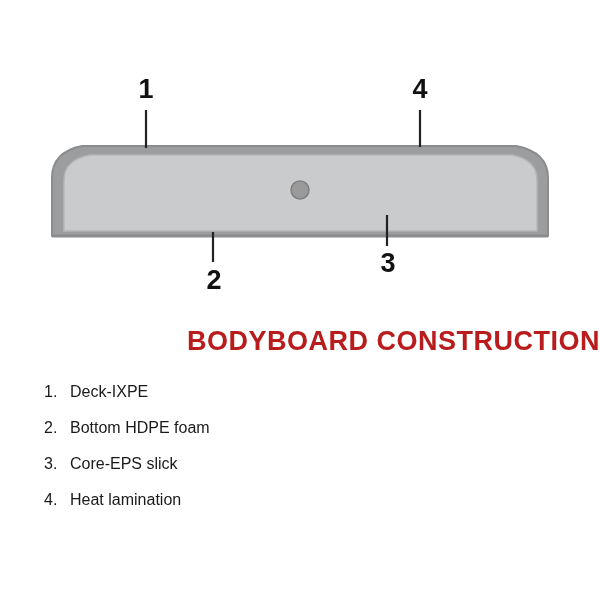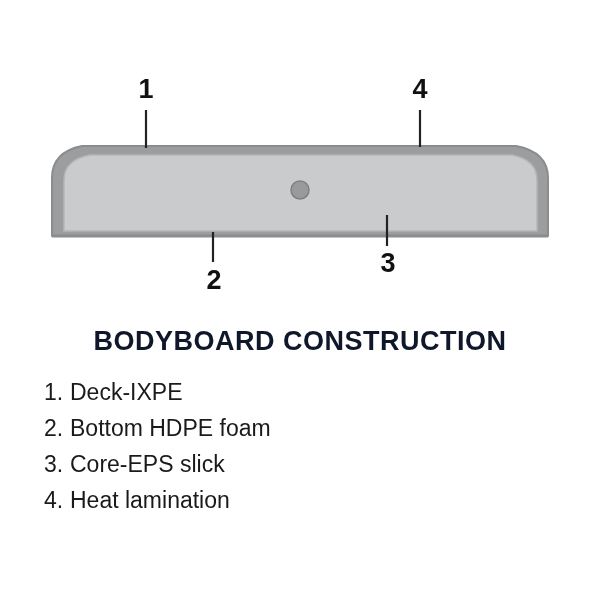--- a/index.html
+++ b/index.html
@@ -42,36 +42,36 @@
   #lbl-1 { left: 126px; top: 74px; }
   #lbl-4 { left: 400px; top: 74px; }
   #lbl-2 { left: 194px; top: 265px; }
   #lbl-3 { left: 368px; top: 248px; }
 
   .caption {
     position: absolute;
     left: 0;
     top: 326px;
     width: 600px;
-    text-align: center;
+    text-align: right;
     font-family: "Liberation Sans", sans-serif;
     font-weight: bold;
     font-size: 27px;
     letter-spacing: 0.5px;
-    color: #0f172a;
+    color: #b91c1c;
   }
   .legend {
     position: absolute;
     left: 44px;
     top: 374px;
     width: 520px;
   }
   .legend-item {
     font-family: "Liberation Sans", sans-serif;
-    font-size: 23px;
+    font-size: 16px;
     color: #1a1a1a;
     line-height: 36px;
     white-space: nowrap;
   }
   .legend-num {
     display: inline-block;
     min-width: 26px;
   }
 </style>
 </head>

